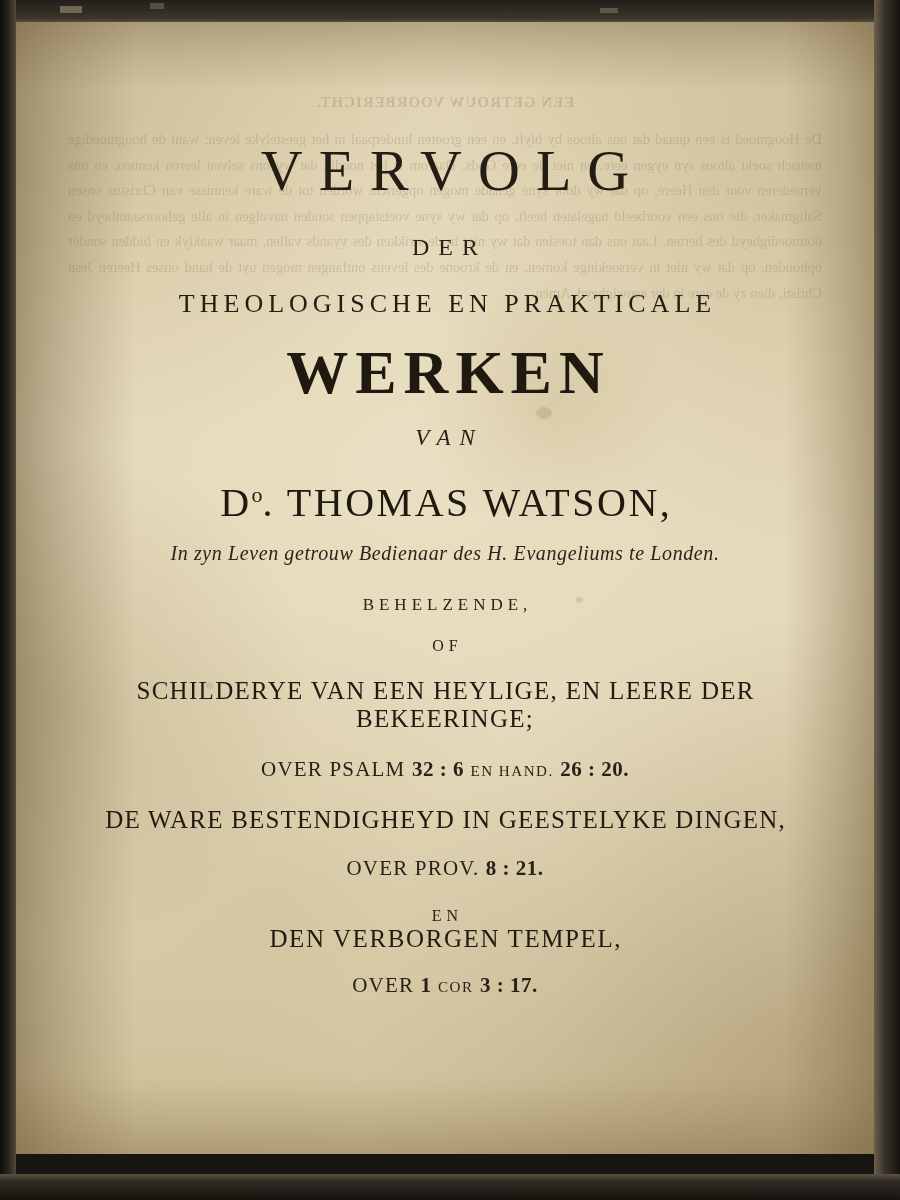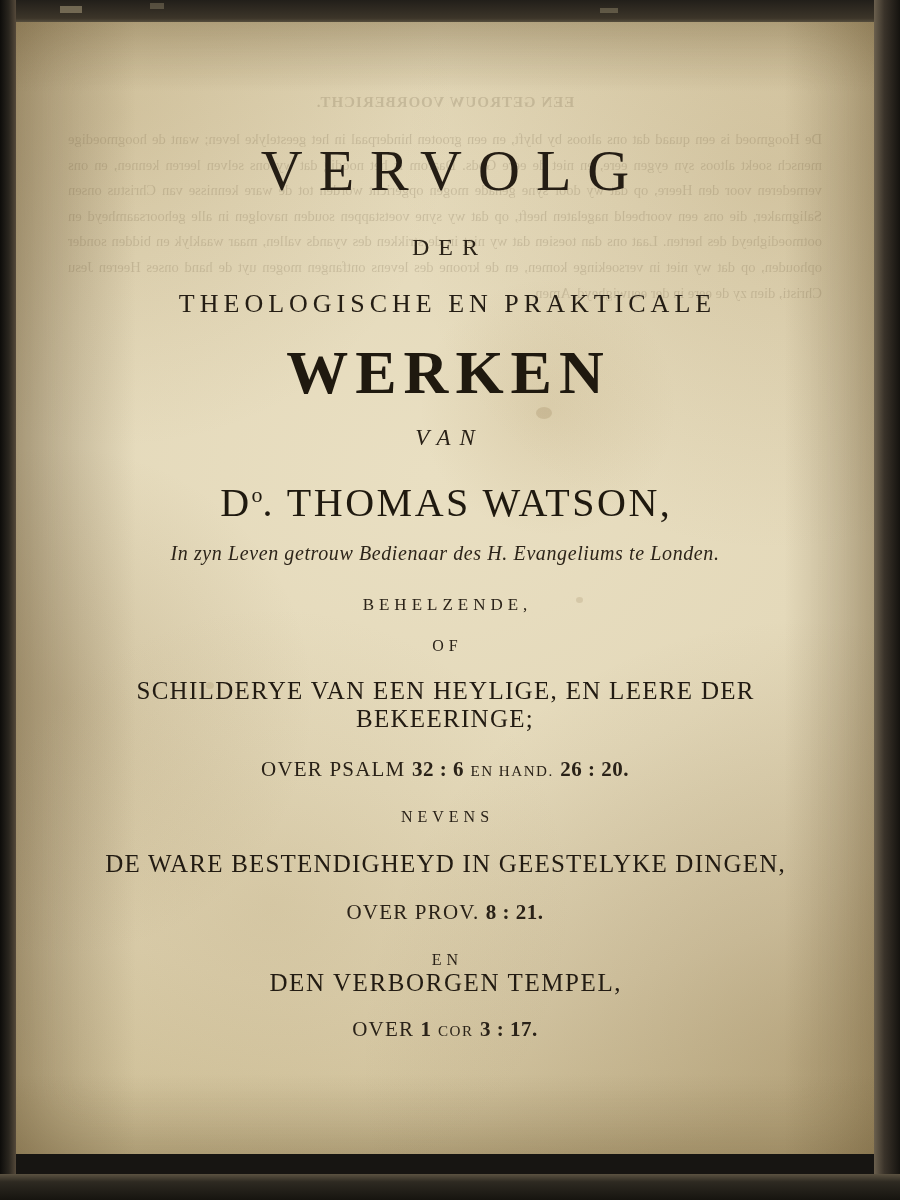--- a/index.html
+++ b/index.html
@@ -343,21 +343,20 @@
 
       <p class="ln t-behelzende">BEHELZENDE,</p>
 
 
       <p class="ln t-of">OF</p>
 
       <p class="ln t-schilderye">SCHILDERYE VAN EEN HEYLIGE, EN LEERE DER BEKEERINGE;</p>
 
       <p class="ln t-over1"><span>OVER PSALM</span> <span class="ref">32 : 6</span> <span class="small-caps-word">EN HAND.</span> <span class="ref">26 : 20.</span></p>
 
-      <p class="ln t-nevens">NEVENS</p>
 
       <p class="ln t-ware">DE WARE BESTENDIGHEYD IN GEESTELYKE DINGEN,</p>
 
       <p class="ln t-over2"><span>OVER PROV.</span> <span class="ref">8 : 21.</span></p>
 
       <p class="ln t-en">EN</p>
 
       <p class="ln t-tempel">DEN VERBORGEN TEMPEL,</p>
 
       <p class="ln t-over3"><span>OVER</span> <span class="ref">1</span> <span class="small-caps-word">COR</span> <span class="ref">3 : 17.</span></p>

